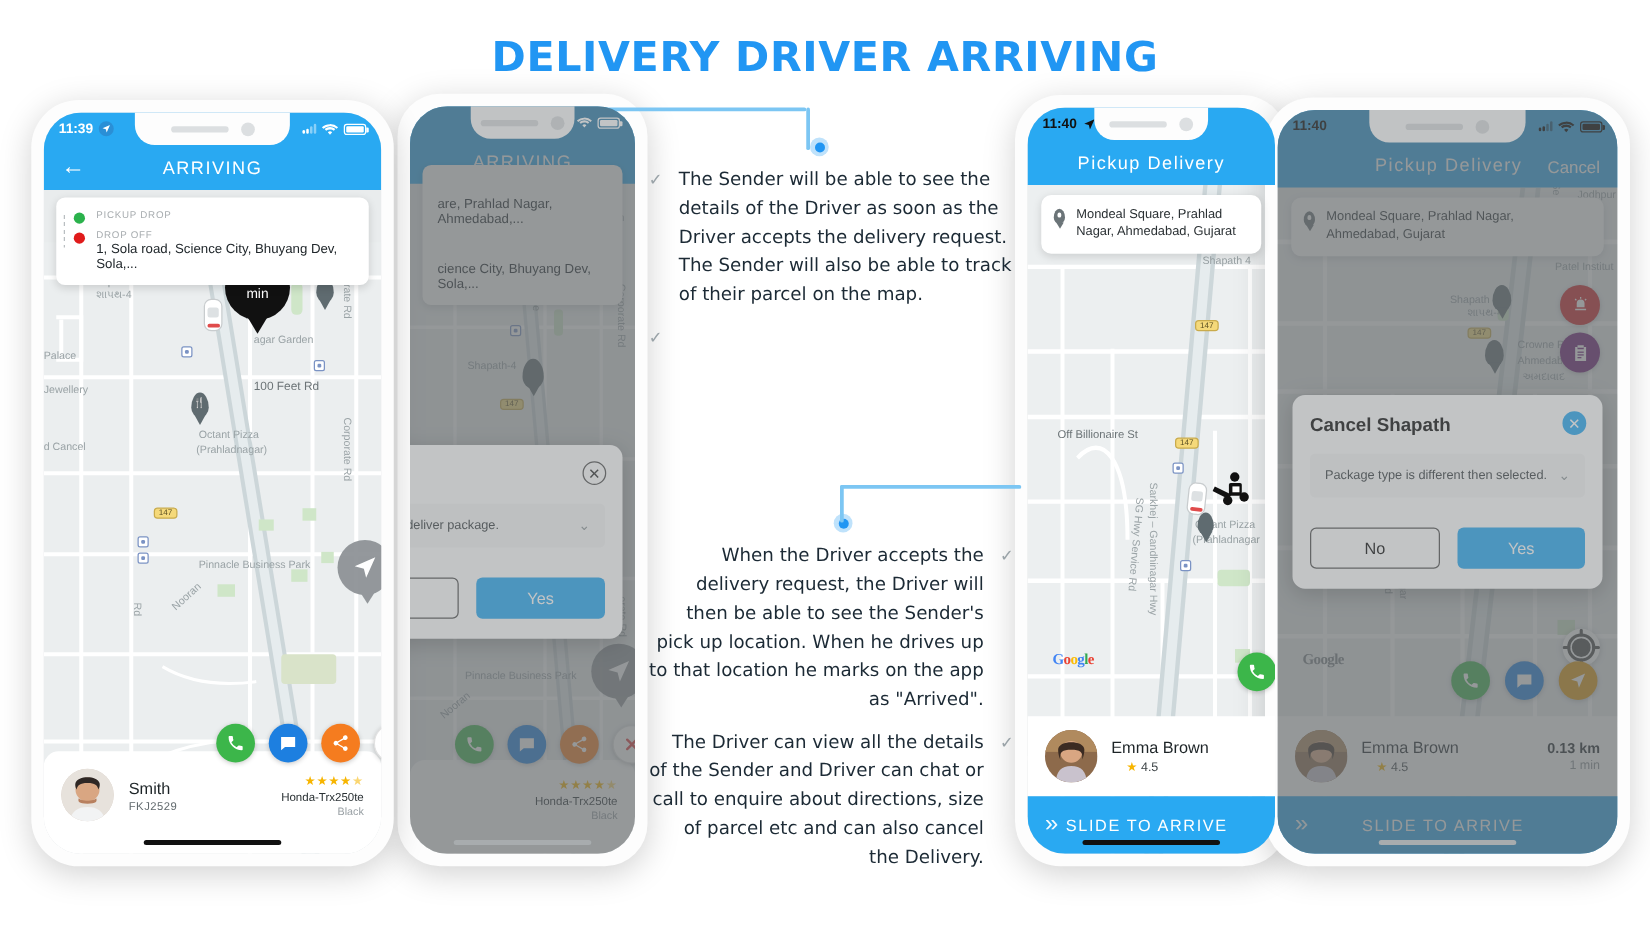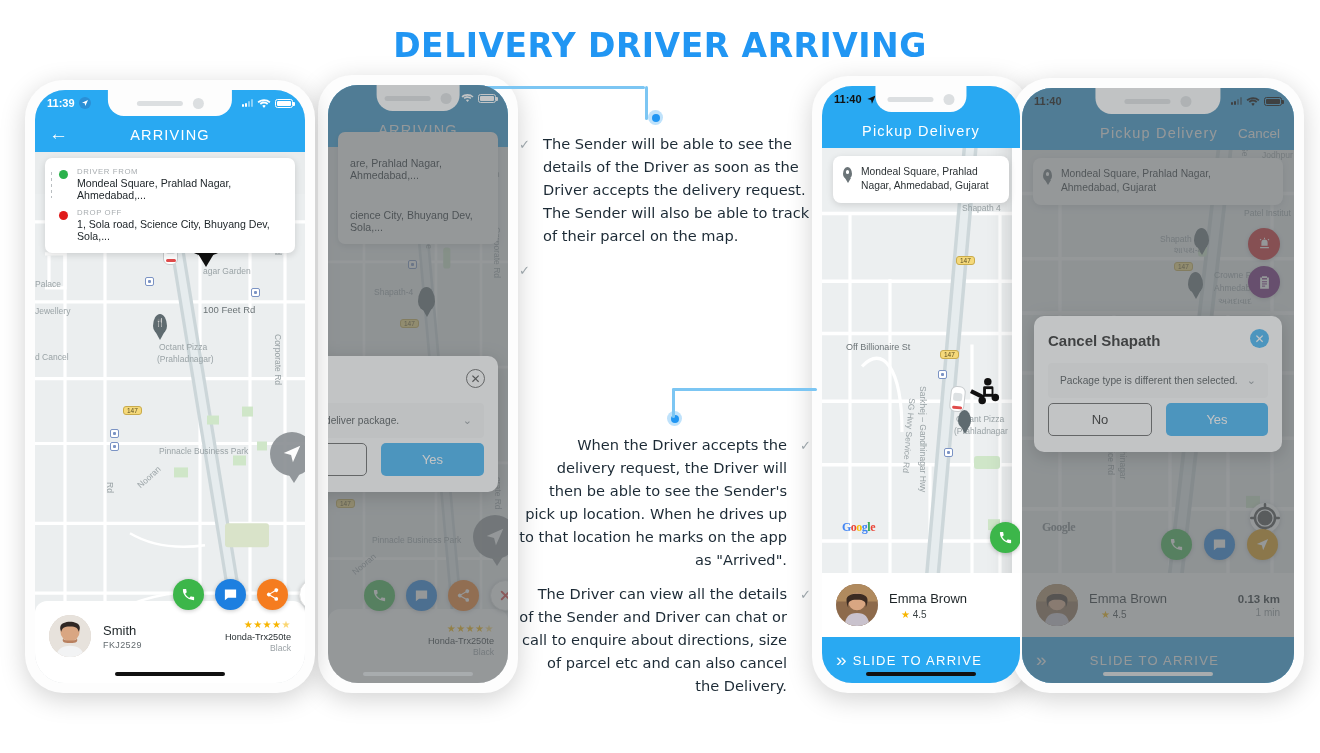--- a/index.html
+++ b/index.html
@@ -206,21 +206,21 @@
   .dialog{ position:absolute; z-index:30; background:#fff; border-radius:10px;
     padding:16px 14px 16px 14px; box-shadow:0 4px 18px rgba(0,0,0,.25); }
   .dialog h3{ font-size:15px; color:#111; font-weight:bold; }
   .dlgclose{ position:absolute; top:13px; right:13px; width:19px; height:19px; border-radius:50%;
     display:flex; align-items:center; justify-content:center; font-size:12px; }
   .dlgclose.plain{ border:1.2px solid #555; color:#333; }
   .dlgclose.filled{ background:#29a9f2; color:#fff; }
   .selbox{ margin-top:14px; background:#f8f8f8; border-radius:4px; padding:11px 12px;
     display:flex; align-items:center; font-size:10.2px; color:#3c4245; }
   .selbox .chev{ margin-left:auto; color:#8d9598; font-size:11px; }
-  .dlgbtns{ display:flex; gap:14px; margin-top:5px; }
+  .dlgbtns{ display:flex; gap:14px; margin-top:24px; }
   .btn{ flex:1; height:33px; border-radius:5px; display:flex; align-items:center;
     justify-content:center; font-size:13px; }
   .btn.outline{ background:#fff; border:1.1px solid #555; color:#111; }
   .btn.primary{ background:#29a9f2; color:#fff; }
 
   
   .greyveil{ position:absolute; inset:0; background:rgba(120,124,126,0.45); z-index:60; pointer-events:none; }
 
   
   .callouts{ position:absolute; left:519px; top:0; width:292px; height:753px; }
@@ -478,22 +478,21 @@
         </div>
         <div class="gmlogo" style="bottom:68px;">
           <span>G</span><span>o</span><span>o</span><span>g</span><span>l</span><span>e</span>
         </div>
       </div>
 
       <div class="addrcard">
         <div class="dashline"></div>
         <div class="addrrow">
           <span class="dot green"></span>
-          <div class="addrlabel">DRIVER FROM</div>
-          <div class="addrval">Mondeal Square, Prahlad Nagar, Ahmedabad,...</div>
+          <div class="addrlabel">PICKUP DROP</div>
         </div>
         <div class="addrrow">
           <span class="dot red"></span>
           <div class="addrlabel">DROP OFF</div>
           <div class="addrval">1, Sola road, Science City, Bhuyang Dev, Sola,...</div>
         </div>
       </div>
 
       <div class="actions" style="left:138px; bottom:73px; gap:11px;">
         <div class="rbtn green">

